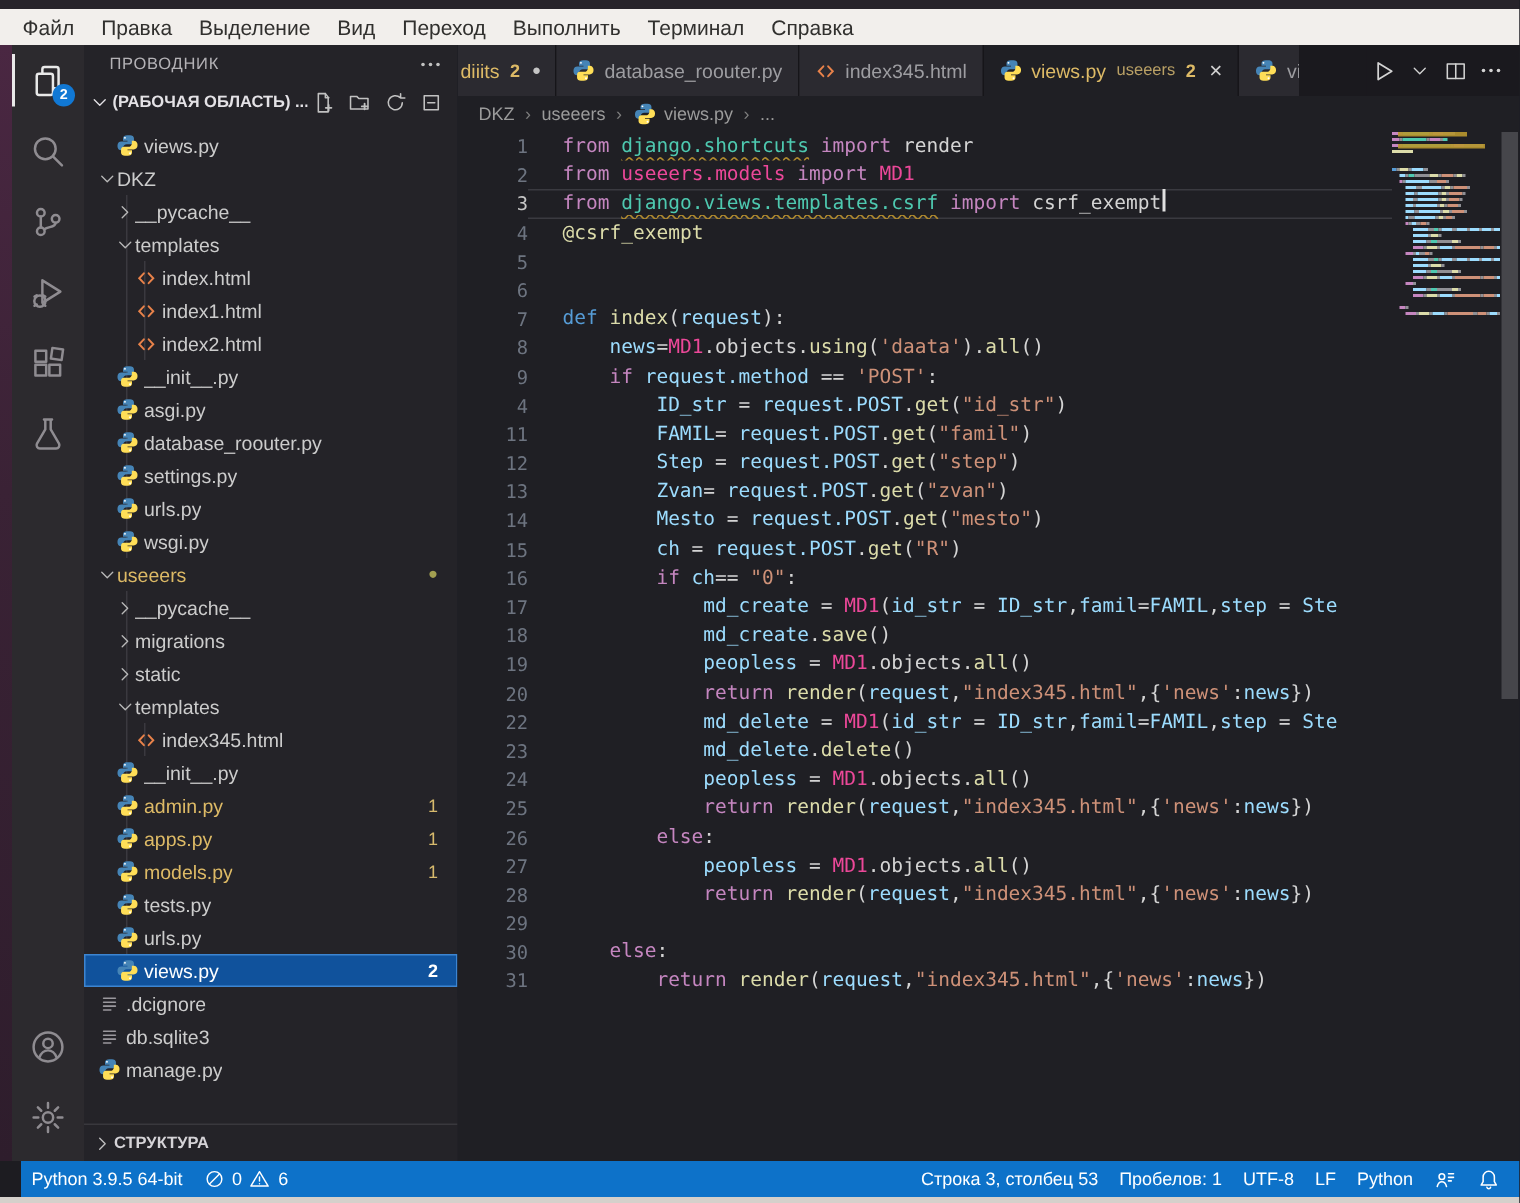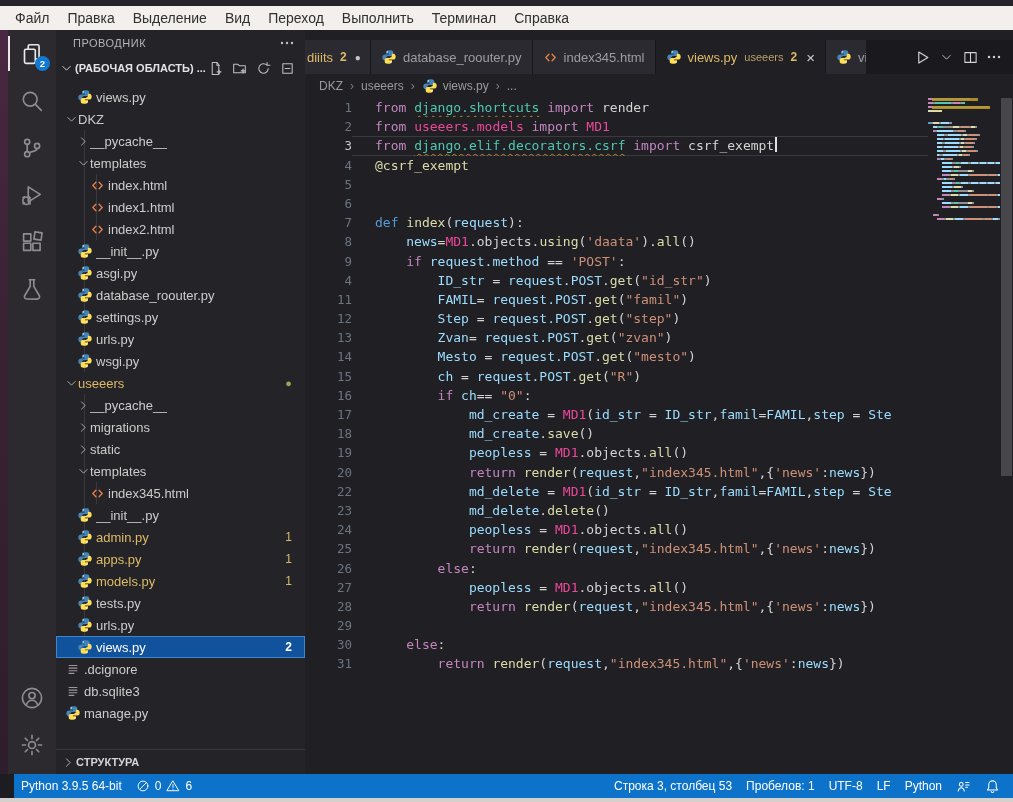--- a/index.html
+++ b/index.html
@@ -39,21 +39,21 @@
   .row .dot{margin-left:auto;padding-right:13px;color:#a3a051;font-size:11px}
   .row.gold .lbl{color:#ddba66}
   .row.sel{background:#10529c;box-shadow:inset 0 0 0 1px #3d85d1}
   .row.sel .lbl{color:#fff}
   .row.sel .badge{color:#fff;font-weight:bold}
   .tree-guide{position:absolute;width:1px;background:#3a393f}
   .sb-structure{position:absolute;left:0;right:0;bottom:0;height:25px;border-top:1px solid #39383d;display:flex;align-items:center;font-size:11px;font-weight:bold;color:#d5d3d7;padding-left:4px;background:#242328}
   .sb-structure .twist{width:16px;display:flex;justify-content:center;color:#c1c1c1}
 
   
-  .editor{position:absolute;top:40px;left:305px;right:0;height:636px;background:#1f1f24;overflow:hidden}
+  .editor{position:absolute;top:30px;left:305px;right:0;height:636px;background:#1f1f24;overflow:hidden}
   .tabbar{position:absolute;top:0;left:0;right:0;height:34px;background:#1a191e;display:flex}
   .tab{height:34px;display:flex;align-items:center;padding:0 10px;background:#2b2a30;border-right:1px solid #161519;font-size:13px;color:#9d9da1;flex:none}
   .tab .ficon{margin-right:6px;display:flex}
   .tab .tlabel{white-space:nowrap}
   .tab.mod .tlabel{color:#ddba66}
   .tab .tdesc{margin-left:7px;font-size:11px;color:#b9a065;white-space:nowrap}
   .tab .tbadge{margin-left:7px;color:#ddba66;font-weight:bold;font-size:12px}
   .tab .tclose{margin-left:9px;color:#d0d0d0;font-size:15px;line-height:1}
   .tab .tdirty{margin-left:8px;color:#c5c5c5;font-size:10px}
   .tab.active{background:#1f1f24;color:#e8e8e8}
@@ -636,21 +636,21 @@
       <div class="cline">
         <span class="ln">1</span>
         <span class="lc"><span class="tok-k">from</span><span class="tok-pl"> </span><span class="tok-mw">django.shortcuts</span><span class="tok-pl"> </span><span class="tok-k">import</span><span class="tok-pl"> render</span></span>
       </div>
       <div class="cline">
         <span class="ln">2</span>
         <span class="lc"><span class="tok-k">from</span><span class="tok-pl"> </span><span class="tok-c">useeers.models</span><span class="tok-pl"> </span><span class="tok-k">import</span><span class="tok-pl"> </span><span class="tok-c">MD1</span></span>
       </div>
       <div class="cline current">
         <span class="ln">3</span>
-        <span class="lc"><span class="tok-k">from</span><span class="tok-pl"> </span><span class="tok-mw">django.elif.decorators.csrf</span><span class="tok-pl"> </span><span class="tok-k">import</span><span class="tok-pl"> csrf_exempt</span><span class="cursor"></span></span>
+        <span class="lc"><span class="tok-k">from</span><span class="tok-pl"> </span><span class="tok-mw">django.views.templates.csrf</span><span class="tok-pl"> </span><span class="tok-k">import</span><span class="tok-pl"> csrf_exempt</span><span class="cursor"></span></span>
       </div>
       <div class="cline">
         <span class="ln">4</span>
         <span class="lc"><span class="tok-d">@csrf_exempt</span></span>
       </div>
       <div class="cline">
         <span class="ln">5</span>
         <span class="lc"></span>
       </div>
       <div class="cline">

